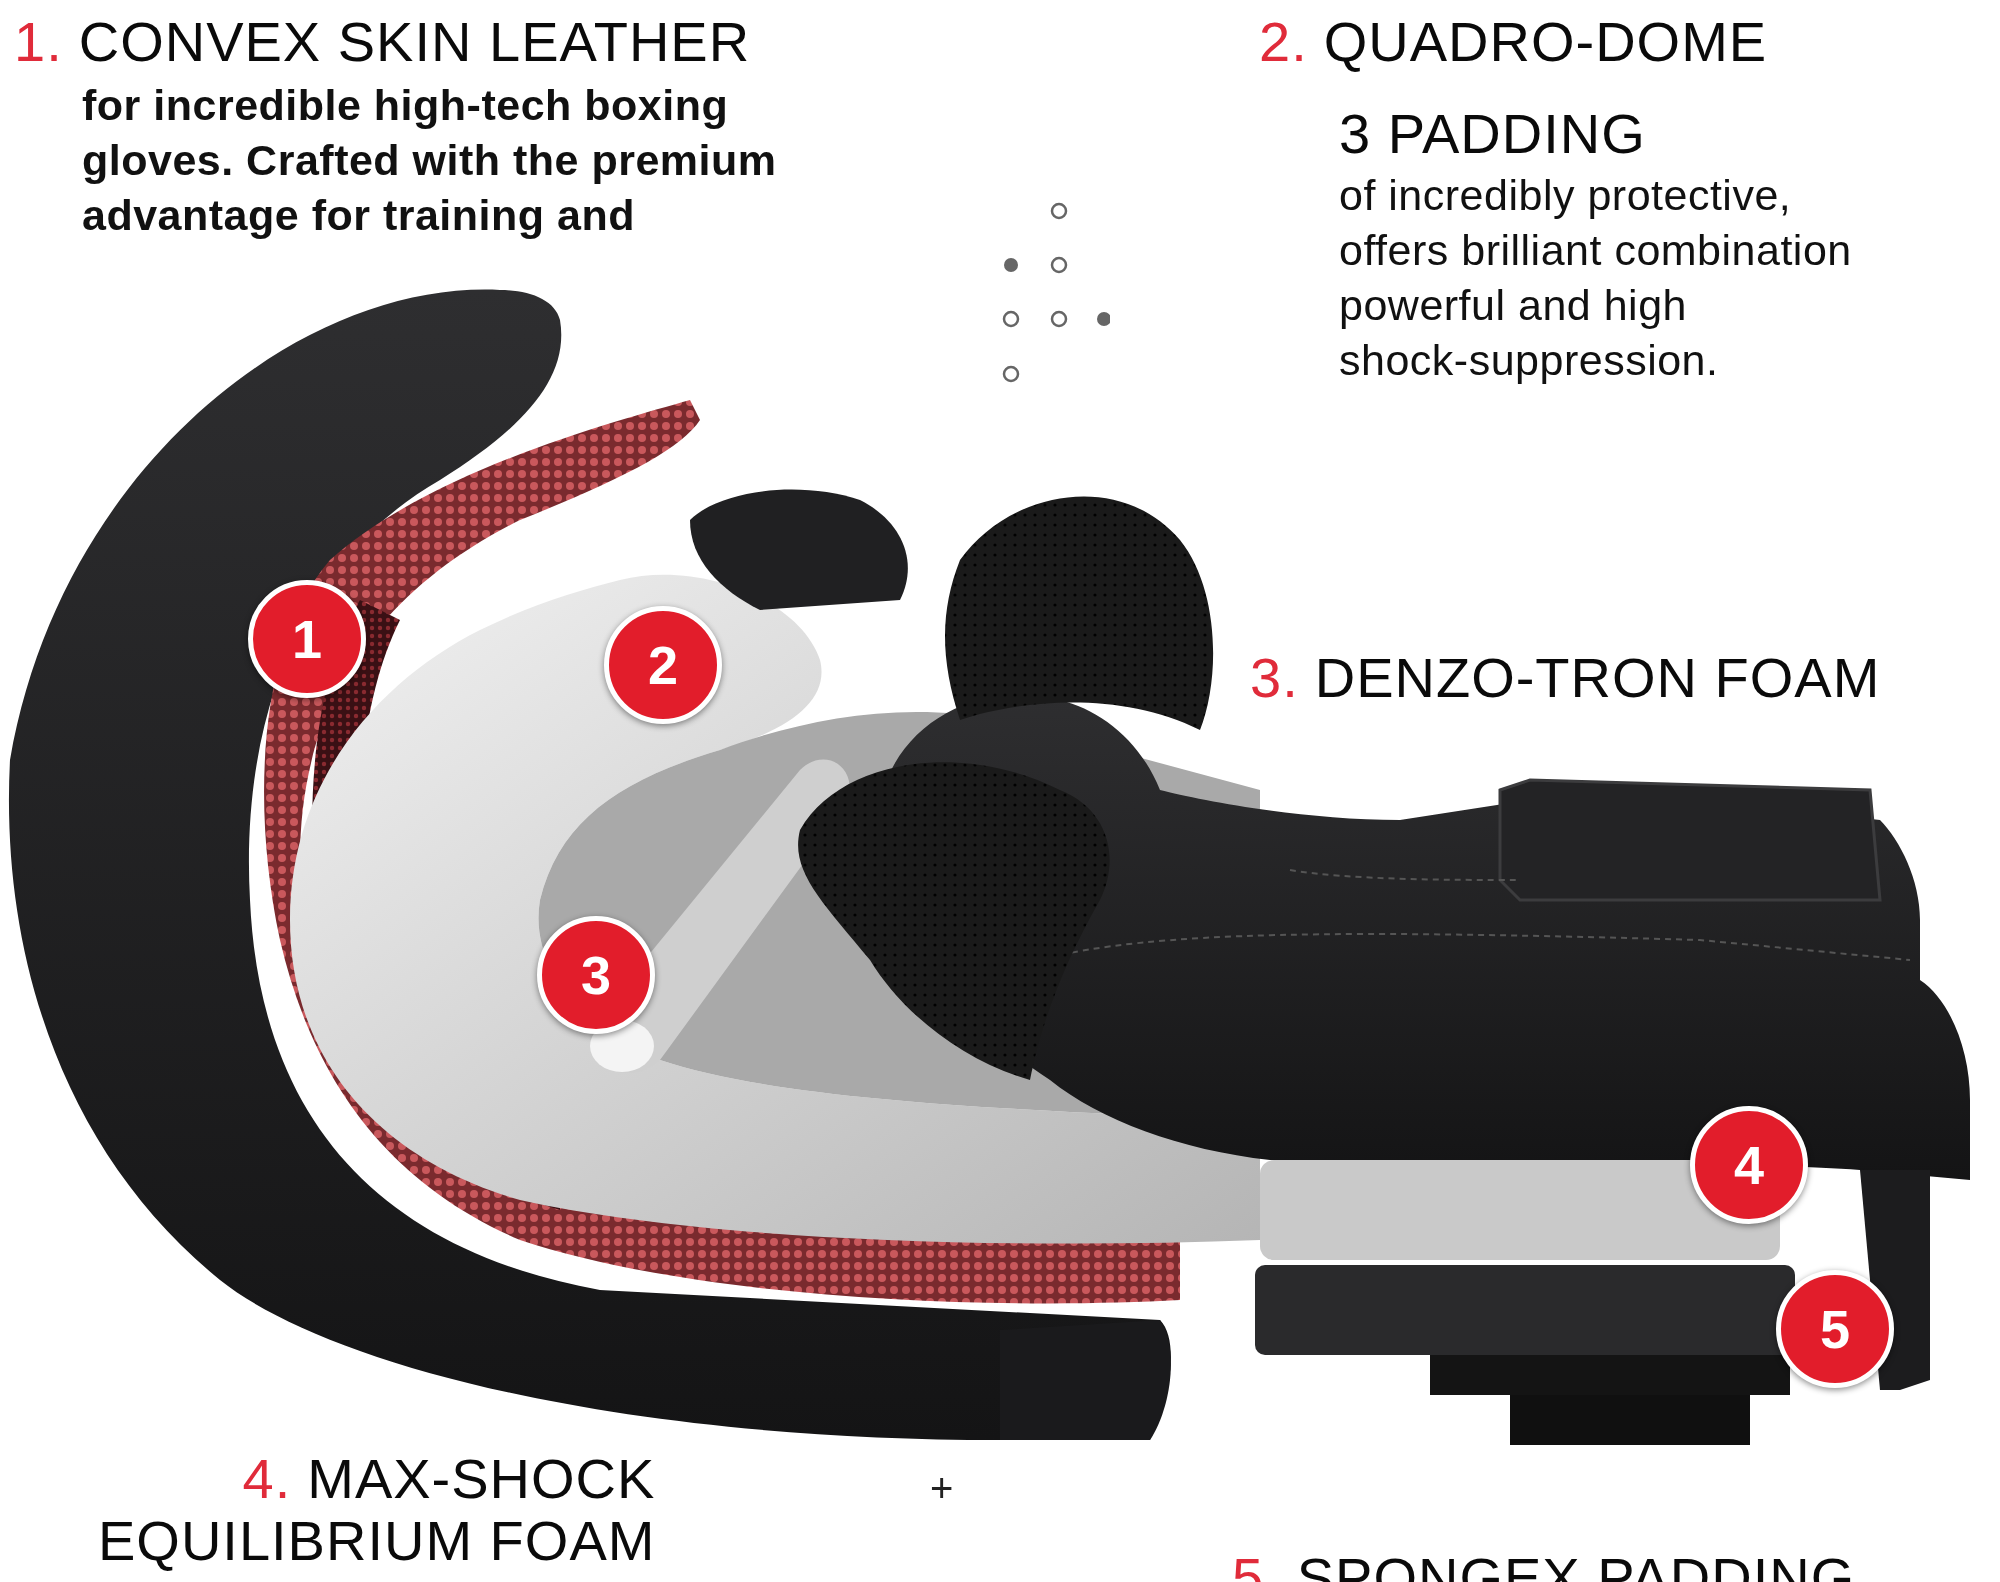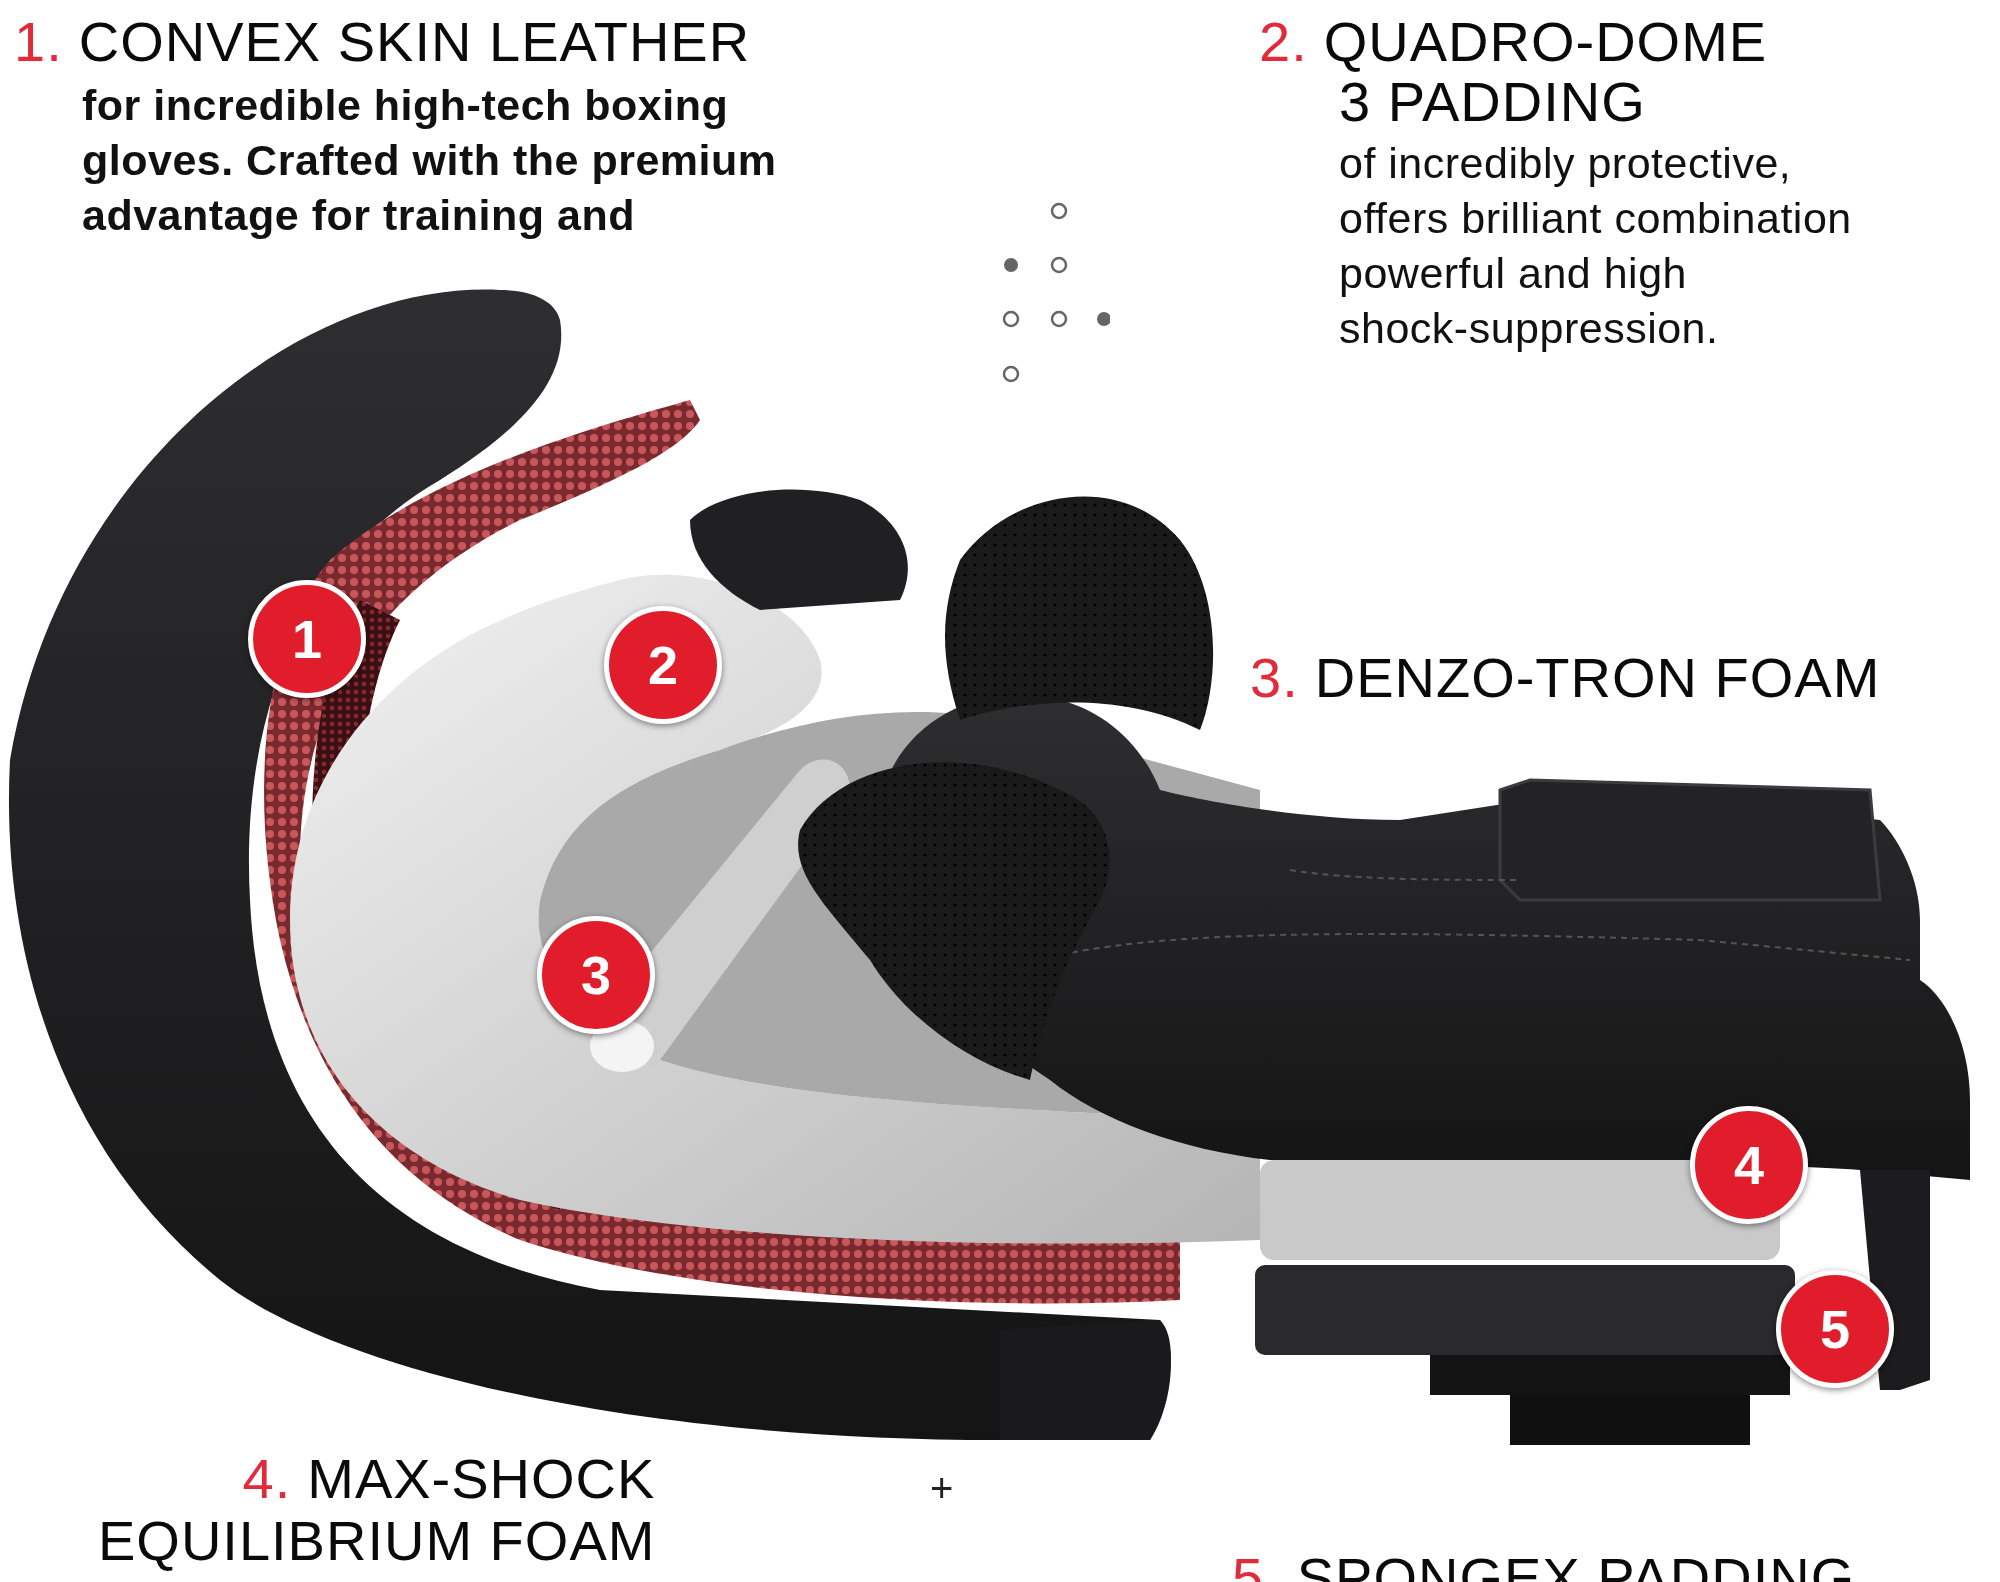--- a/index.html
+++ b/index.html
@@ -7,21 +7,21 @@
          font-family: "Liberation Sans", "DejaVu Sans", sans-serif; color: #111; }
   .block { position: absolute; }
   .head { font-weight: 400; font-size: 56px; line-height: 60px; letter-spacing: 1px; color: #0a0a0a; white-space: nowrap; }
   .num { color: #e02b3a; margin-right: 16px; }
   .indent { display: block; }
   .desc { font-size: 43px; line-height: 55px; color: #111; letter-spacing: 0.5px; }
   .desc span { display: block; white-space: nowrap; }
   #callout-1 { left: 14px; top: 12px; }
   #callout-1 .desc { margin-left: 68px; margin-top: 6px; font-weight: bold; }
   #callout-2 { left: 1259px; top: 12px; }
-  #callout-2 .head .indent { margin-left: 80px; }
+  #callout-2 .head .indent { margin-left: 80px; margin-top: 32px; }
   #callout-2 .desc { margin-left: 80px; margin-top: 4px; }
   #callout-3 { left: 1250px; top: 648px; }
   #callout-4 { left: 24px; top: 1448px; }
   #callout-4 .head { line-height: 62px; text-align: right; }
   #callout-4 .head .indent { margin-left: 74px; }
   #callout-5 { left: 1232px; top: 1548px; }
   .dots { position: absolute; left: 990px; top: 200px; width: 120px; height: 190px; }
   .plus { position: absolute; left: 930px; top: 1468px; font-size: 40px; line-height: 40px; color: #222; }
   .glove { position: absolute; left: 0; top: 280px; width: 2000px; height: 1180px; }
   .badge { position: absolute; width: 108px; height: 108px; border-radius: 50%; background: #e21d2b;

